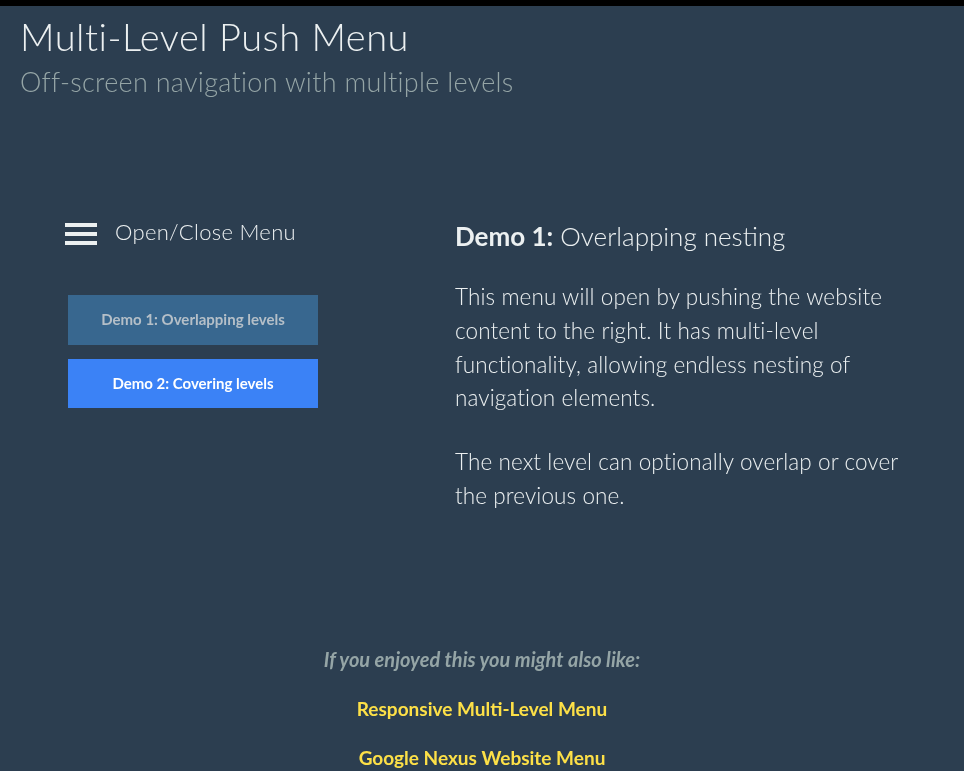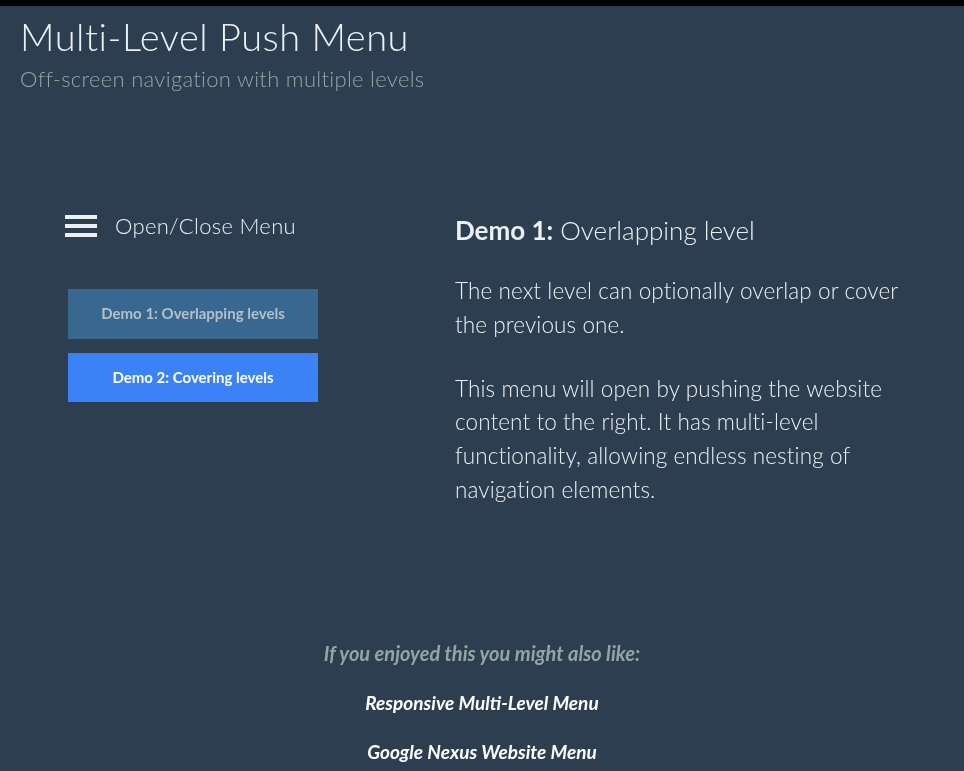--- a/index.html
+++ b/index.html
@@ -25,36 +25,36 @@
       padding: 7px 20px 0;
     }
     .header h1 {
       font-weight: 300;
       font-size: 38px;
       color: #ecf0f1;
       letter-spacing: 0.5px;
     }
     .header p {
       font-weight: 300;
-      font-size: 22px;
+      font-size: 27px;
       color: #95a5a6;
       margin-top: 6px;
       letter-spacing: 0.3px;
     }
     .main {
       display: flex;
       padding: 120px 10px 0 65px;
     }
     .left-col {
       width: 390px;
       flex-shrink: 0;
     }
     .trigger-row {
       display: flex;
-      align-items: center;
+      align-items: flex-end;
       gap: 18px;
       margin-bottom: 50px;
     }
     .hamburger {
       width: 32px;
       height: 22px;
       display: flex;
       flex-direction: column;
       justify-content: space-between;
       cursor: pointer;
@@ -126,23 +126,22 @@
     .related-intro {
       font-size: 20px;
       font-weight: 700;
       color: #95a5a6;
       font-style: italic;
       margin-bottom: 26px;
     }
     .related-link {
       font-size: 19px;
       font-weight: 700;
-      color: #ffffff;
+      color: #fde047;
       margin-bottom: 26px;
-      font-style: italic;
     }
   </style>
 </head>
 <body>
 
 <div class="top-bar"></div>
 
 <header class="header">
   <h1>Multi-Level Push Menu</h1>
   <p>Off-screen navigation with multiple levels</p>
@@ -158,24 +157,24 @@
       </div>
       <span class="trigger-label">Open/Close Menu</span>
     </div>
     <nav class="demo-buttons">
       <a class="demo-btn current">Demo 1: Overlapping levels</a>
       <a class="demo-btn">Demo 2: Covering levels</a>
     </nav>
   </div>
   <div class="right-col">
     <div class="demo-title">
-      <strong>Demo 1:</strong><span> Overlapping level</span>
+      <strong>Demo 1:</strong><span> Overlapping nesting</span>
     </div>
+    <p>This menu will open by pushing the website content to the right. It has multi-level functionality, allowing endless nesting of navigation elements.</p>
     <p>The next level can optionally overlap or cover the previous one.</p>
-    <p>This menu will open by pushing the website content to the right. It has multi-level functionality, allowing endless nesting of navigation elements.</p>
   </div>
 </div>
 
 <div class="related">
   <p class="related-intro">If you enjoyed this you might also like:</p>
   <p class="related-link">Responsive Multi-Level Menu</p>
   <p class="related-link">Google Nexus Website Menu</p>
 </div>
 
 </body></html>

